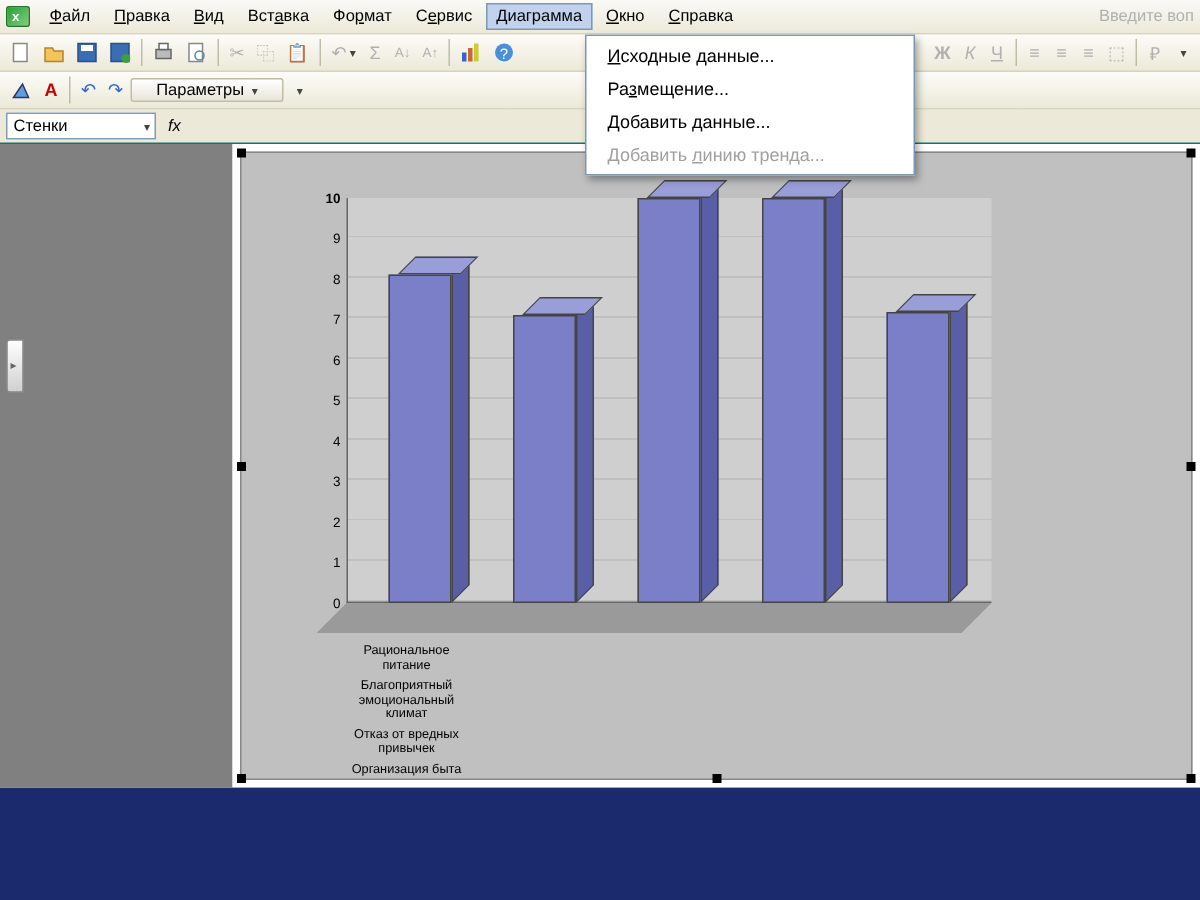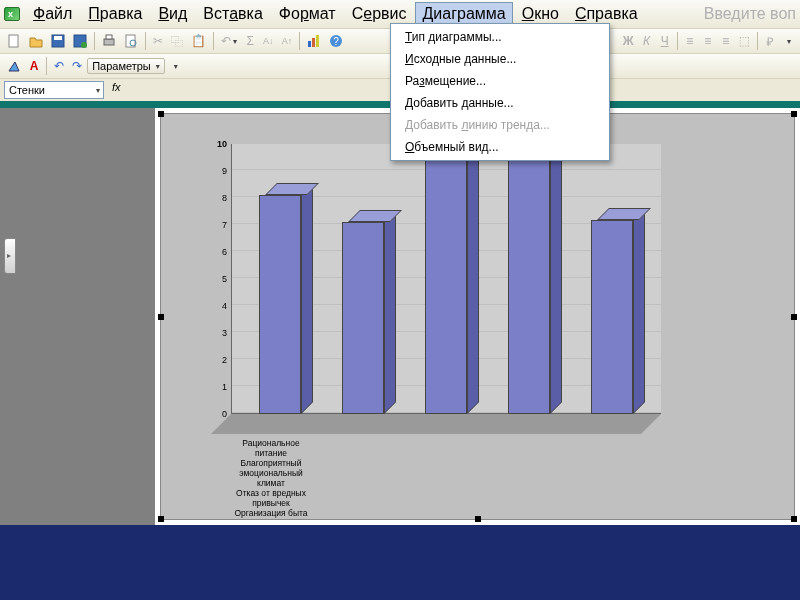--- a/index.html
+++ b/index.html
@@ -18,21 +18,21 @@
     flex-direction: column;
   }
   
   .menubar {
     display: flex;
     align-items: center;
     padding: 2px 4px;
     gap: 2px;
     background: linear-gradient(#fafaf6,#ece9d8);
     border-bottom: 1px solid #d6d2c2;
-    font-size: 16px;
+    font-size: 11px;
   }
   .menubar .menu-item { padding: 2px 6px; border: 1px solid transparent; cursor: default; }
   .menubar .menu-item.active { border: 1px solid #7a98af; background: #c1d2ee; }
   .menubar .u { text-decoration: underline; }
   .menubar .hint { margin-left: auto; color: #b0b0b0; white-space: nowrap; }
   .app-badge {
     width: 16px; height: 14px;
     background: linear-gradient(135deg,#2a9f3c,#7ad37a);
     border: 1px solid #2a6f2c;
     border-radius: 2px;
@@ -53,23 +53,23 @@
     min-width: 16px; height: 20px;
     padding: 0 2px;
     display: flex; align-items: center; justify-content: center;
     border: 1px solid transparent;
     color: #555;
     font-size: 12px;
   }
   .tbtn svg { display:block; }
   .sep { width: 1px; height: 18px; background: #c0bca8; margin: 0 2px; }
   .dropdown-arr { font-size: 8px; color: #444; margin-left:2px; }
-  .params-btn { display:flex; align-items:center; padding:1px 4px; gap:3px; background:linear-gradient(#fff,#e8e5d8); border:1px solid #c0bca8; border-radius:2px; }
-  
-  .fbar { display:flex; padding: 2px 4px; gap:8px; border-bottom: 7px solid #0f766e; background:#ece9d8; }
+  .params-btn { display:flex; align-items:center; padding:1px 16px; gap:3px; background:linear-gradient(#fff,#e8e5d8); border:1px solid #c0bca8; border-radius:2px; }
+  
+  .fbar { display:flex; align-items:center; padding: 2px 4px; gap:8px; border-bottom: 1px solid #0f766e; background:#ece9d8; }
   .namebox {
     width: 100px; height: 18px; border:1px solid #7f9db9;
     background:#fff; display:flex; align-items:center; justify-content:space-between;
     padding: 0 3px 0 4px; font-size:11px;
   }
   .fx { font-style: italic; font-size:11px; color:#000; }
   
   .workspace { flex:1; display:flex; position:relative; overflow:hidden; }
   .gutter { width:155px; background:#808080; position:relative; }
   .expander {
@@ -341,32 +341,26 @@
           <div class="xlabel">Организация быта</div>
         </div>
 
       </div>
 
     </div>
   </div>
 
   <div class="popup">
     <div class="row">
-      <span></span><span class="u">Т</span><span>ип диаграммы...</span>
-    </div>
-    <div class="row">
       <span></span><span class="u">И</span><span>сходные данные...</span>
     </div>
     <div class="row">
       <span>Ра</span><span class="u">з</span><span>мещение...</span>
     </div>
     <div class="row">
       <span>Добавить </span><span class="u">д</span><span>анные...</span>
     </div>
     <div class="row disabled">
       <span>Добавить </span><span class="u">л</span><span>инию тренда...</span>
     </div>
-    <div class="row">
-      <span></span><span class="u">О</span><span>бъемный вид...</span>
-    </div>
   </div>
 
 </div>
 
 </body></html>

